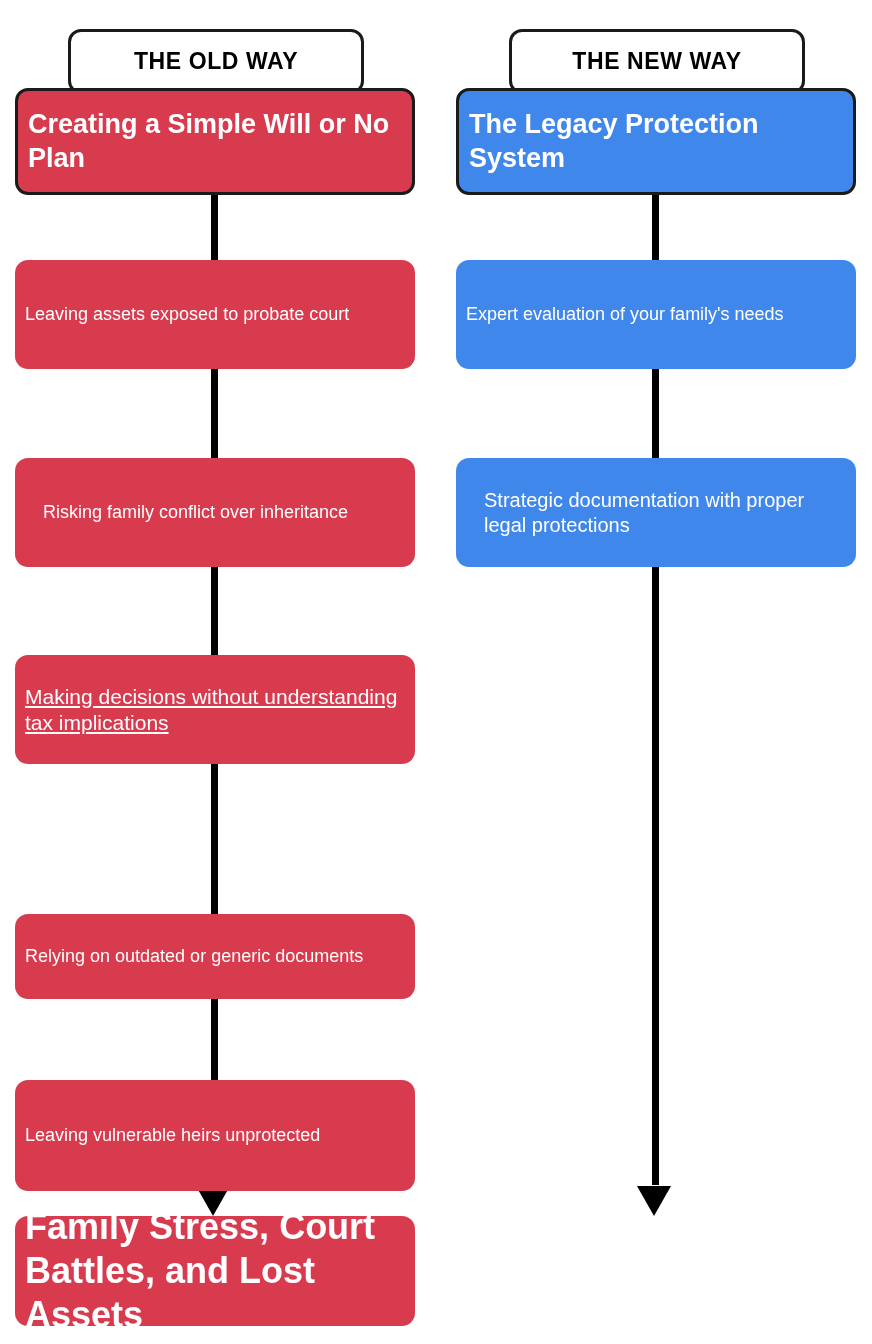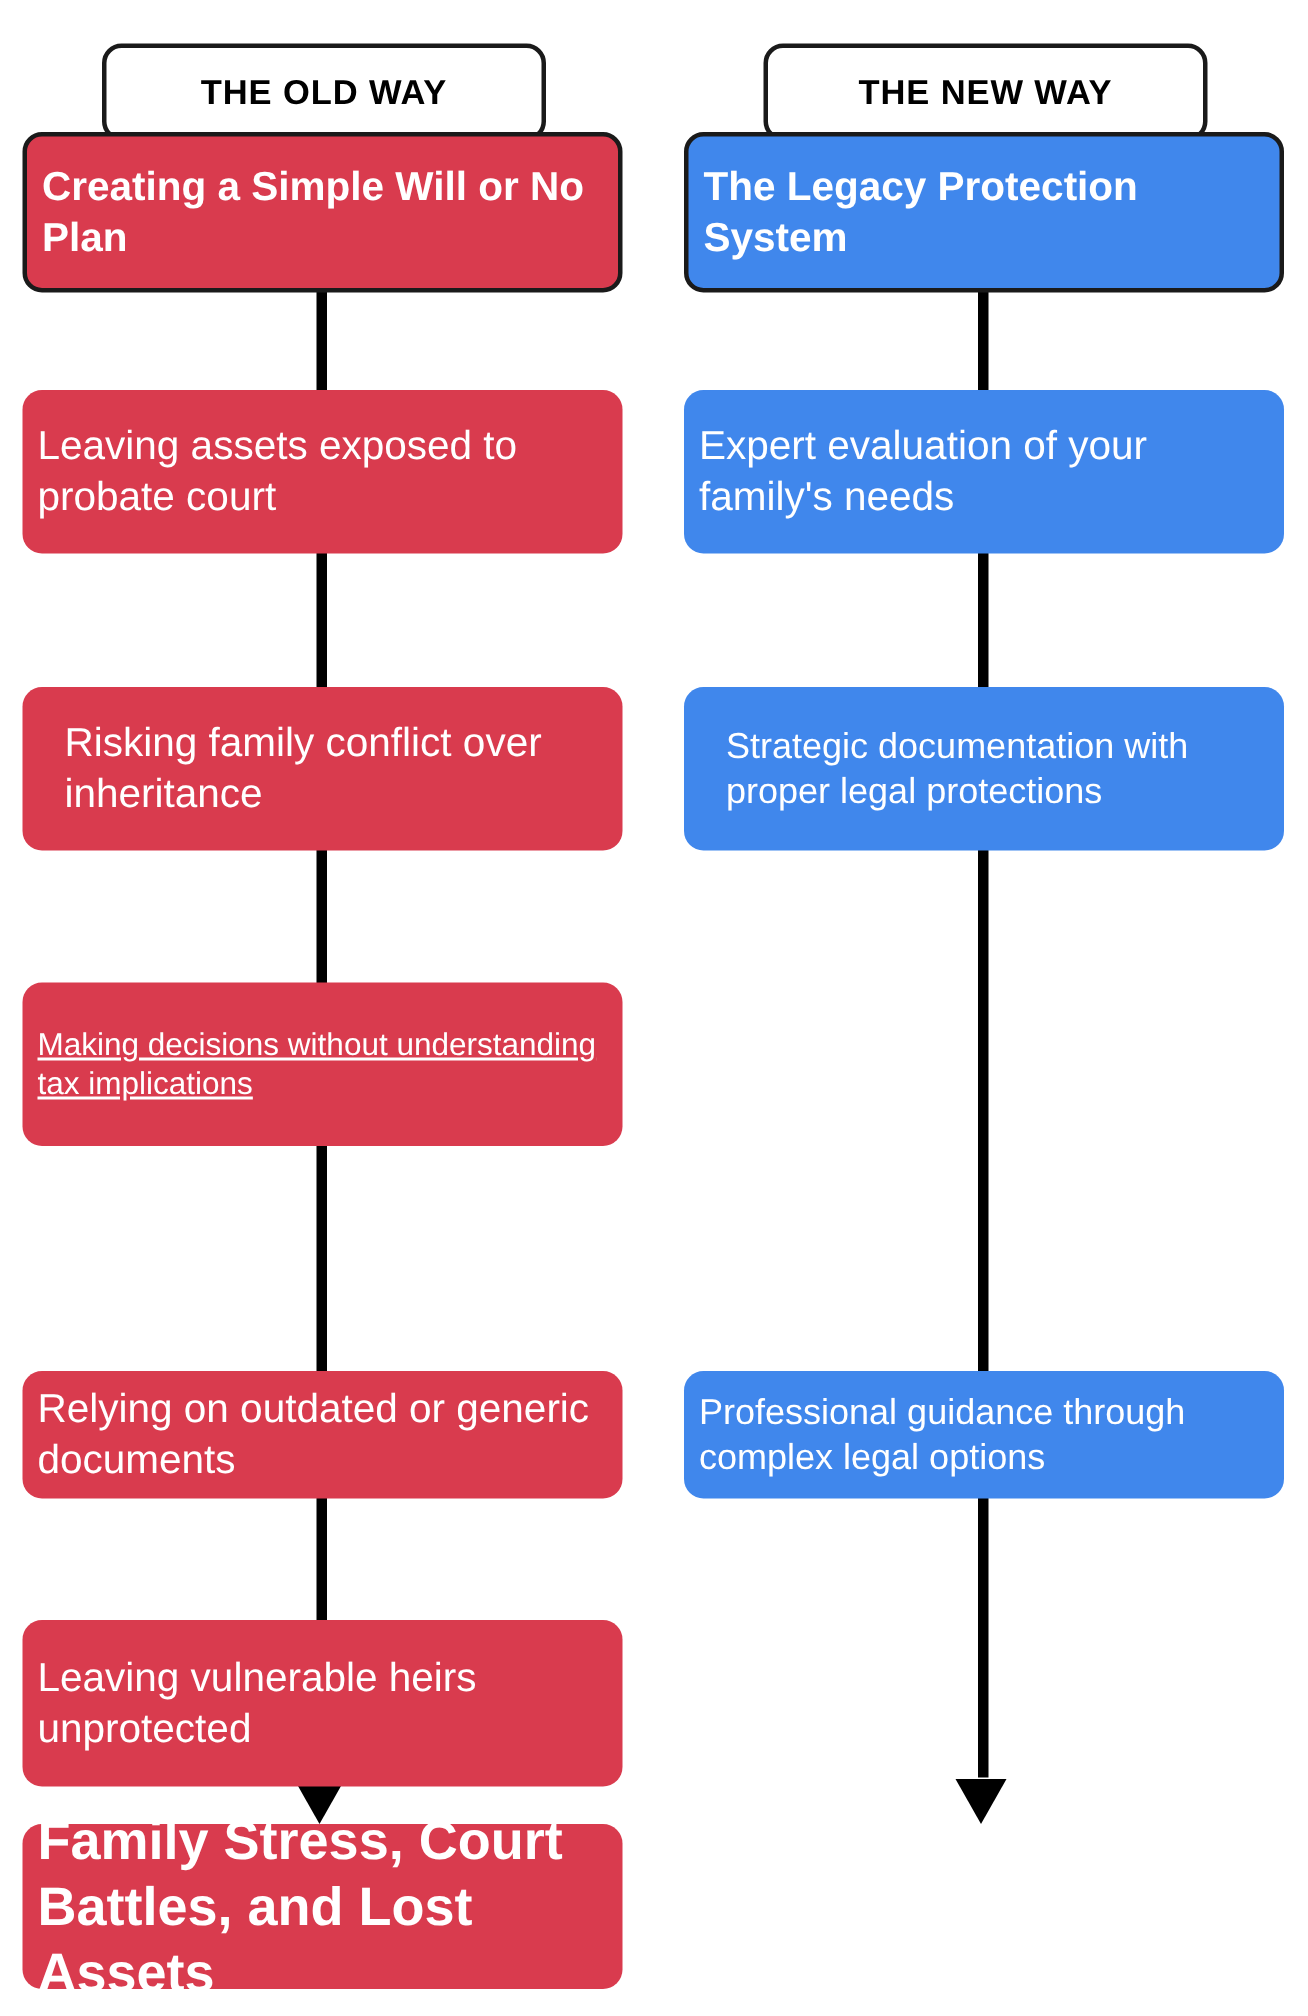--- a/index.html
+++ b/index.html
@@ -112,22 +112,22 @@
   .row-top  { top: 88px;   height: 107px; }
   .row-2    { top: 260px;  height: 109px; }
   .row-3    { top: 458px;  height: 109px; padding-left: 28px; }
   .row-4    { top: 655px;  height: 109px; }
   .row-5    { top: 914px;  height: 85px; }
   .row-6    { top: 1080px; height: 111px; }
   .row-end  { top: 1216px; height: 110px; }
 
   
   .t-xl   { font-size: 27px; font-weight: bold; }
-  .t-lg   { font-size: 27px; font-weight: normal; }
-  .t-md   { font-size: 24px; font-weight: normal; }
+  .t-lg   { font-size: 18px; font-weight: normal; }
+  .t-md   { font-size: 20px; font-weight: normal; }
   .t-sm   { font-size: 21px; font-weight: normal; text-decoration: underline; }
   .t-end  { font-size: 36px; font-weight: bold; }
 </style>
 </head>
 <body>
 
 <div class="canvas">
 
   <div class="column col-old">
 
@@ -177,23 +177,20 @@
     </div>
 
     <div class="node blue row-2">
       <span class="t-lg">Expert evaluation of your family's needs</span>
     </div>
 
     <div class="node blue row-3">
       <span class="t-md">Strategic documentation with proper legal protections</span>
     </div>
 
-    <div class="node blue row-5">
-      <span class="t-md">Professional guidance through complex legal options</span>
-    </div>
 
 
     <div class="header-pill">
       <span>THE NEW WAY</span>
     </div>
   </div>
 
 </div>
 
 </body></html>

